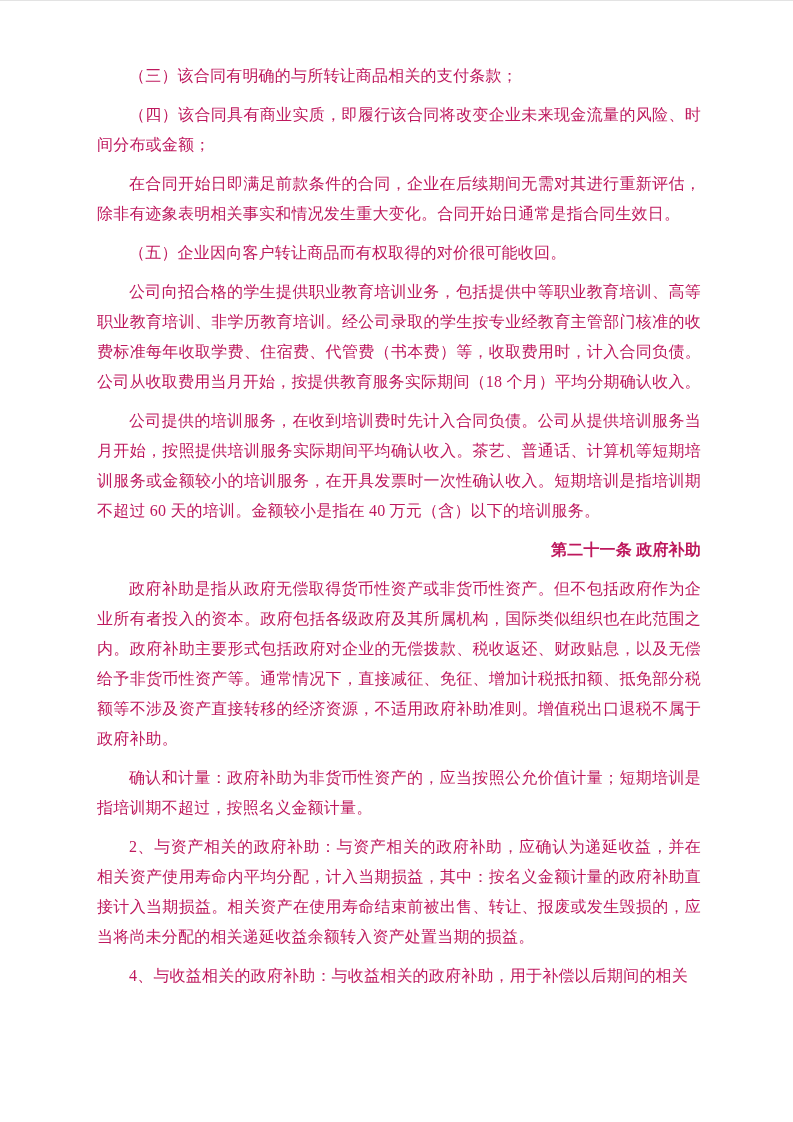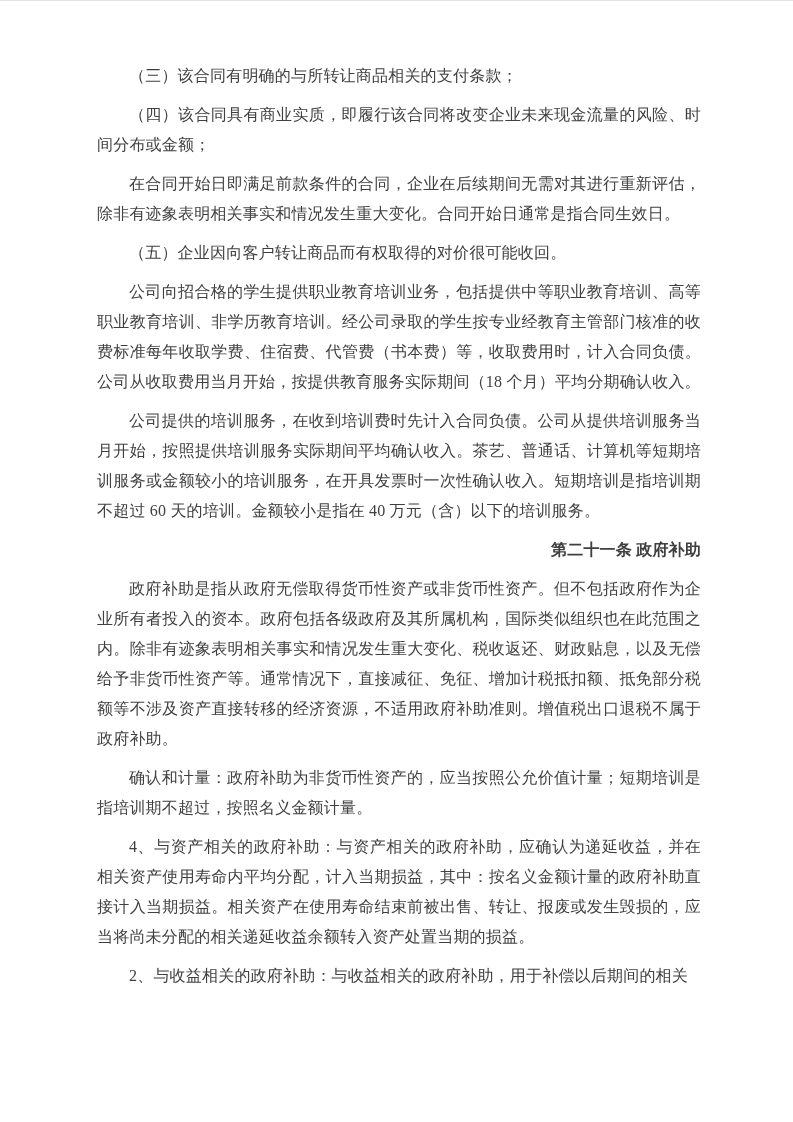--- a/index.html
+++ b/index.html
@@ -10,21 +10,21 @@
   .page {
     position: relative;
     width: 793px;
     height: 1122px;
     margin: 0 auto;
     background: #ffffff;
     box-sizing: border-box;
     padding: 60px 92px 0 97px;
     border-top: 1px solid #e3e3e3;
     font-family: "Liberation Serif", "DejaVu Serif", serif;
-    color: #404040;
+    color: #be185d;
     overflow: hidden;
   }
   .doc-body {
     width: 604px;
   }
   .para {
     margin: 0 0 9px 0;
     font-size: 16px;
     line-height: 30px;
     text-align: justify;
@@ -43,18 +43,18 @@
 
 <div class="page">
   <div class="doc-body">
     <p class="para">（三）该合同有明确的与所转让商品相关的支付条款；</p>
     <p class="para">（四）该合同具有商业实质，即履行该合同将改变企业未来现金流量的风险、时间分布或金额；</p>
     <p class="para">在合同开始日即满足前款条件的合同，企业在后续期间无需对其进行重新评估，除非有迹象表明相关事实和情况发生重大变化。合同开始日通常是指合同生效日。</p>
     <p class="para">（五）企业因向客户转让商品而有权取得的对价很可能收回。</p>
     <p class="para">公司向招合格的学生提供职业教育培训业务，包括提供中等职业教育培训、高等职业教育培训、非学历教育培训。经公司录取的学生按专业经教育主管部门核准的收费标准每年收取学费、住宿费、代管费（书本费）等，收取费用时，计入合同负债。公司从收取费用当月开始，按提供教育服务实际期间（18 个月）平均分期确认收入。</p>
     <p class="para">公司提供的培训服务，在收到培训费时先计入合同负债。公司从提供培训服务当月开始，按照提供培训服务实际期间平均确认收入。茶艺、普通话、计算机等短期培训服务或金额较小的培训服务，在开具发票时一次性确认收入。短期培训是指培训期不超过 60 天的培训。金额较小是指在 40 万元（含）以下的培训服务。</p>
     <p class="para heading">第二十一条 政府补助</p>
-    <p class="para">政府补助是指从政府无偿取得货币性资产或非货币性资产。但不包括政府作为企业所有者投入的资本。政府包括各级政府及其所属机构，国际类似组织也在此范围之内。除非有迹象表明相关事实和情况发生重大变化、税收返还、财政贴息，以及无偿给予非货币性资产等。通常情况下，直接减征、免征、增加计税抵扣额、抵免部分税额等不涉及资产直接转移的经济资源，不适用政府补助准则。增值税出口退税不属于政府补助。</p>
+    <p class="para">政府补助是指从政府无偿取得货币性资产或非货币性资产。但不包括政府作为企业所有者投入的资本。政府包括各级政府及其所属机构，国际类似组织也在此范围之内。政府补助主要形式包括政府对企业的无偿拨款、税收返还、财政贴息，以及无偿给予非货币性资产等。通常情况下，直接减征、免征、增加计税抵扣额、抵免部分税额等不涉及资产直接转移的经济资源，不适用政府补助准则。增值税出口退税不属于政府补助。</p>
     <p class="para">确认和计量：政府补助为非货币性资产的，应当按照公允价值计量；短期培训是指培训期不超过，按照名义金额计量。</p>
-    <p class="para">4、与资产相关的政府补助：与资产相关的政府补助，应确认为递延收益，并在相关资产使用寿命内平均分配，计入当期损益，其中：按名义金额计量的政府补助直接计入当期损益。相关资产在使用寿命结束前被出售、转让、报废或发生毁损的，应当将尚未分配的相关递延收益余额转入资产处置当期的损益。</p>
-    <p class="para">2、与收益相关的政府补助：与收益相关的政府补助，用于补偿以后期间的相关</p>
+    <p class="para">2、与资产相关的政府补助：与资产相关的政府补助，应确认为递延收益，并在相关资产使用寿命内平均分配，计入当期损益，其中：按名义金额计量的政府补助直接计入当期损益。相关资产在使用寿命结束前被出售、转让、报废或发生毁损的，应当将尚未分配的相关递延收益余额转入资产处置当期的损益。</p>
+    <p class="para">4、与收益相关的政府补助：与收益相关的政府补助，用于补偿以后期间的相关</p>
   </div>
 </div>
 
 </body></html>

